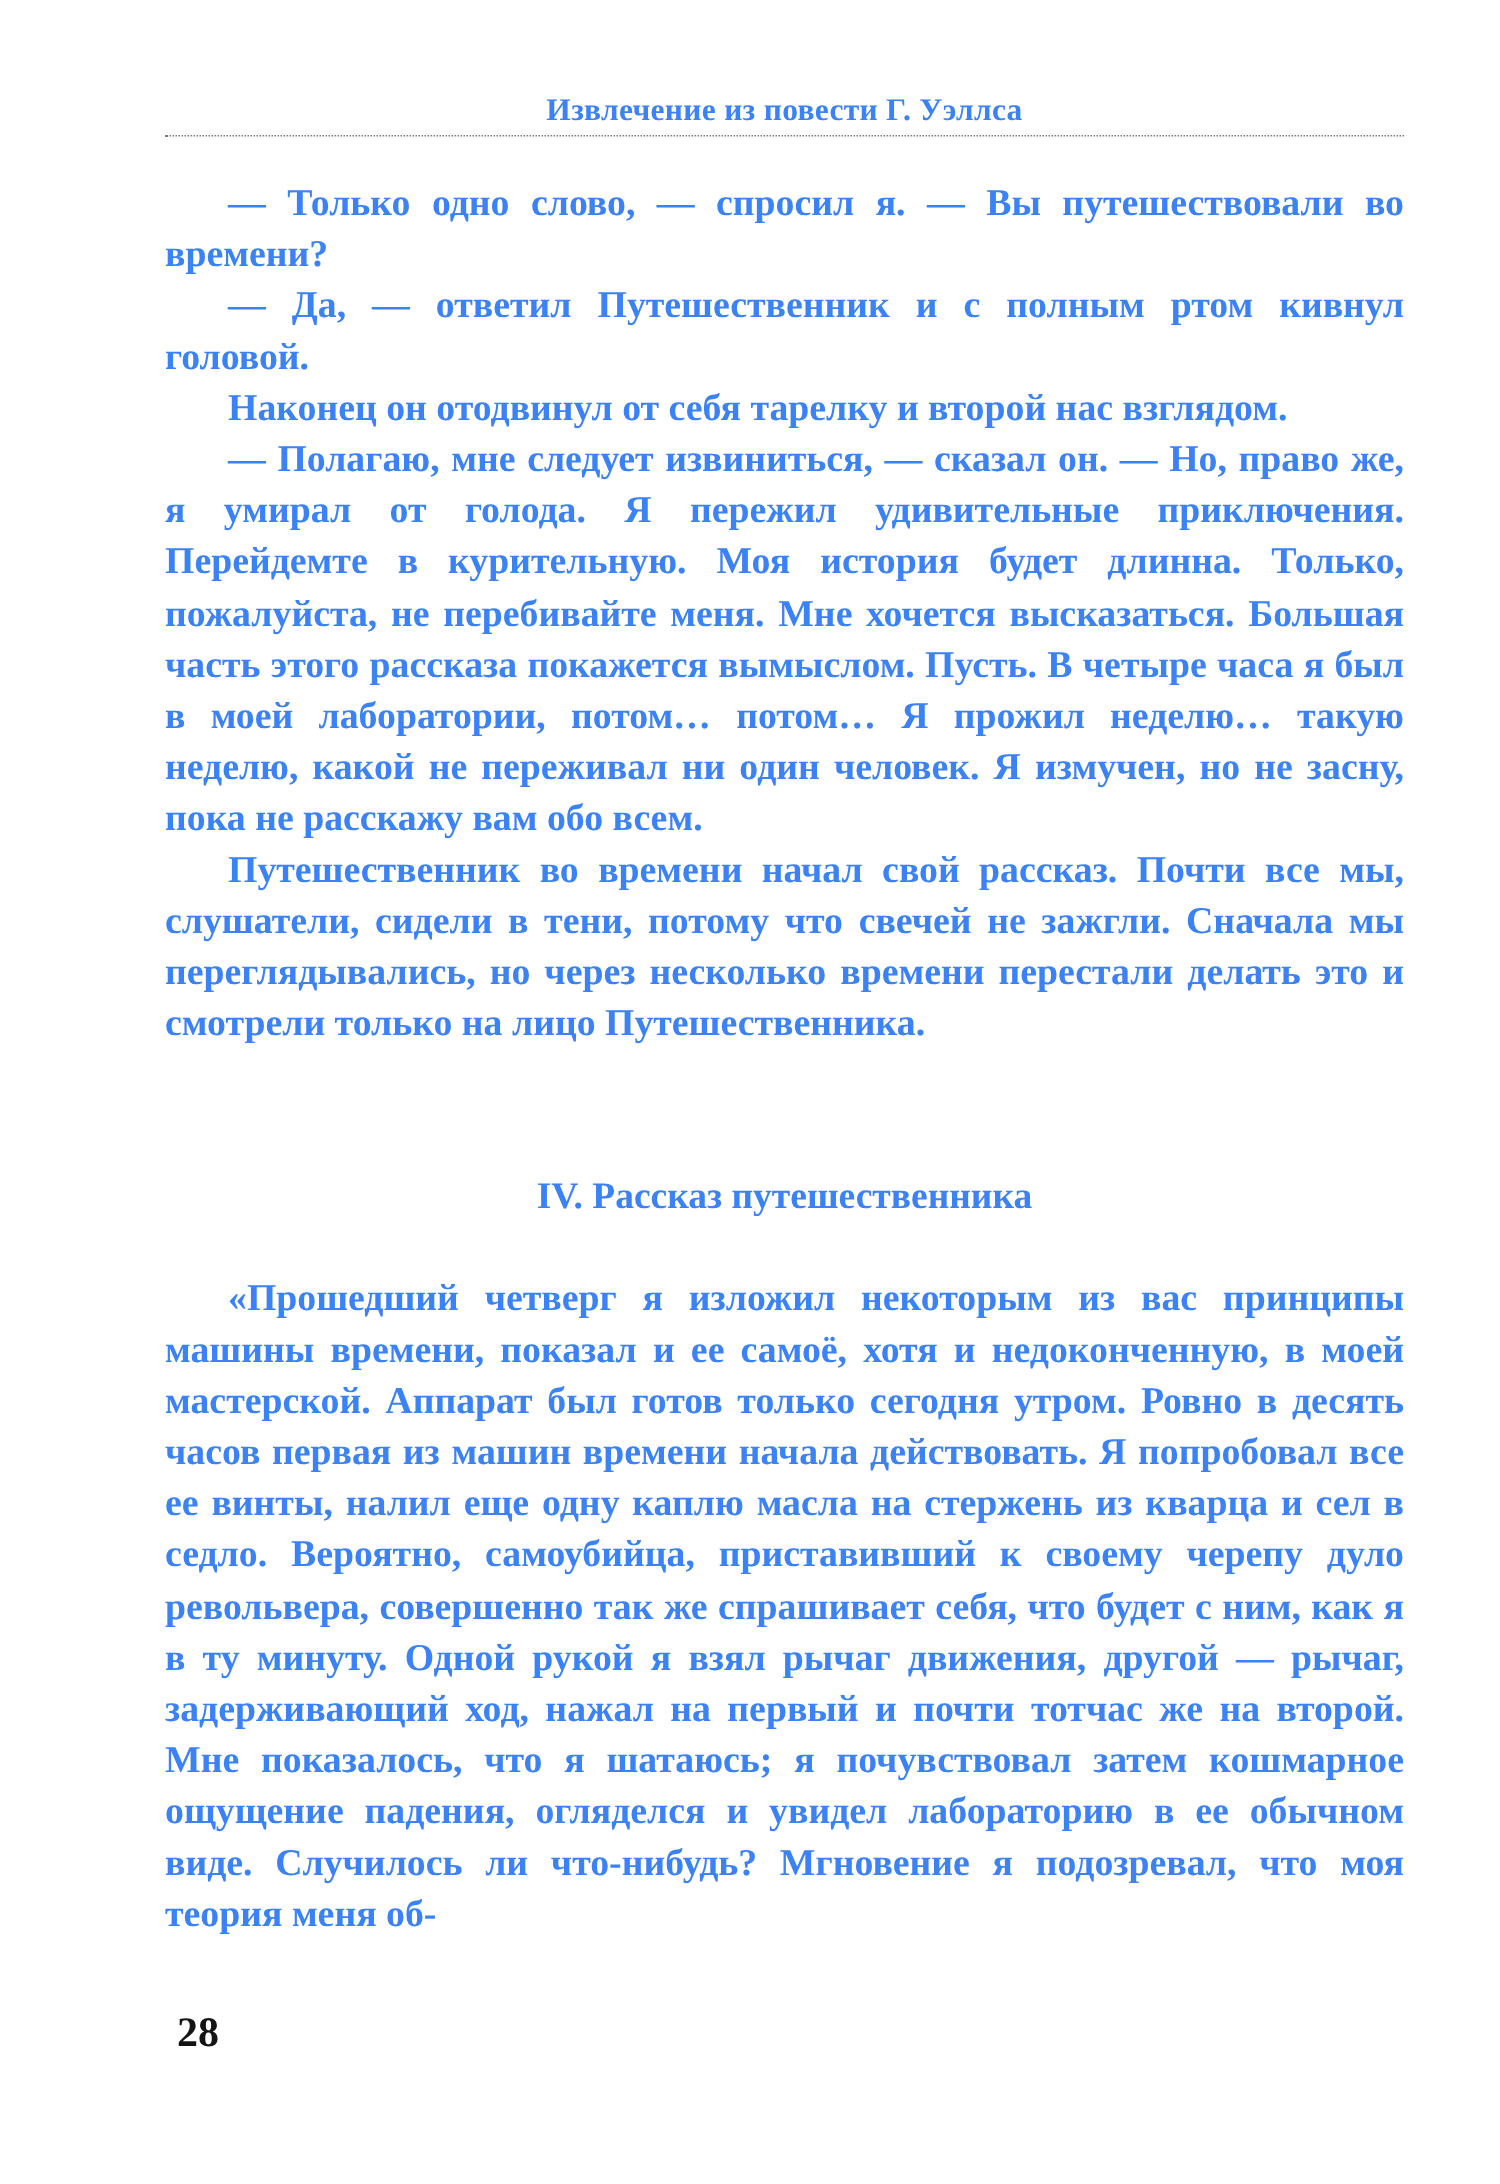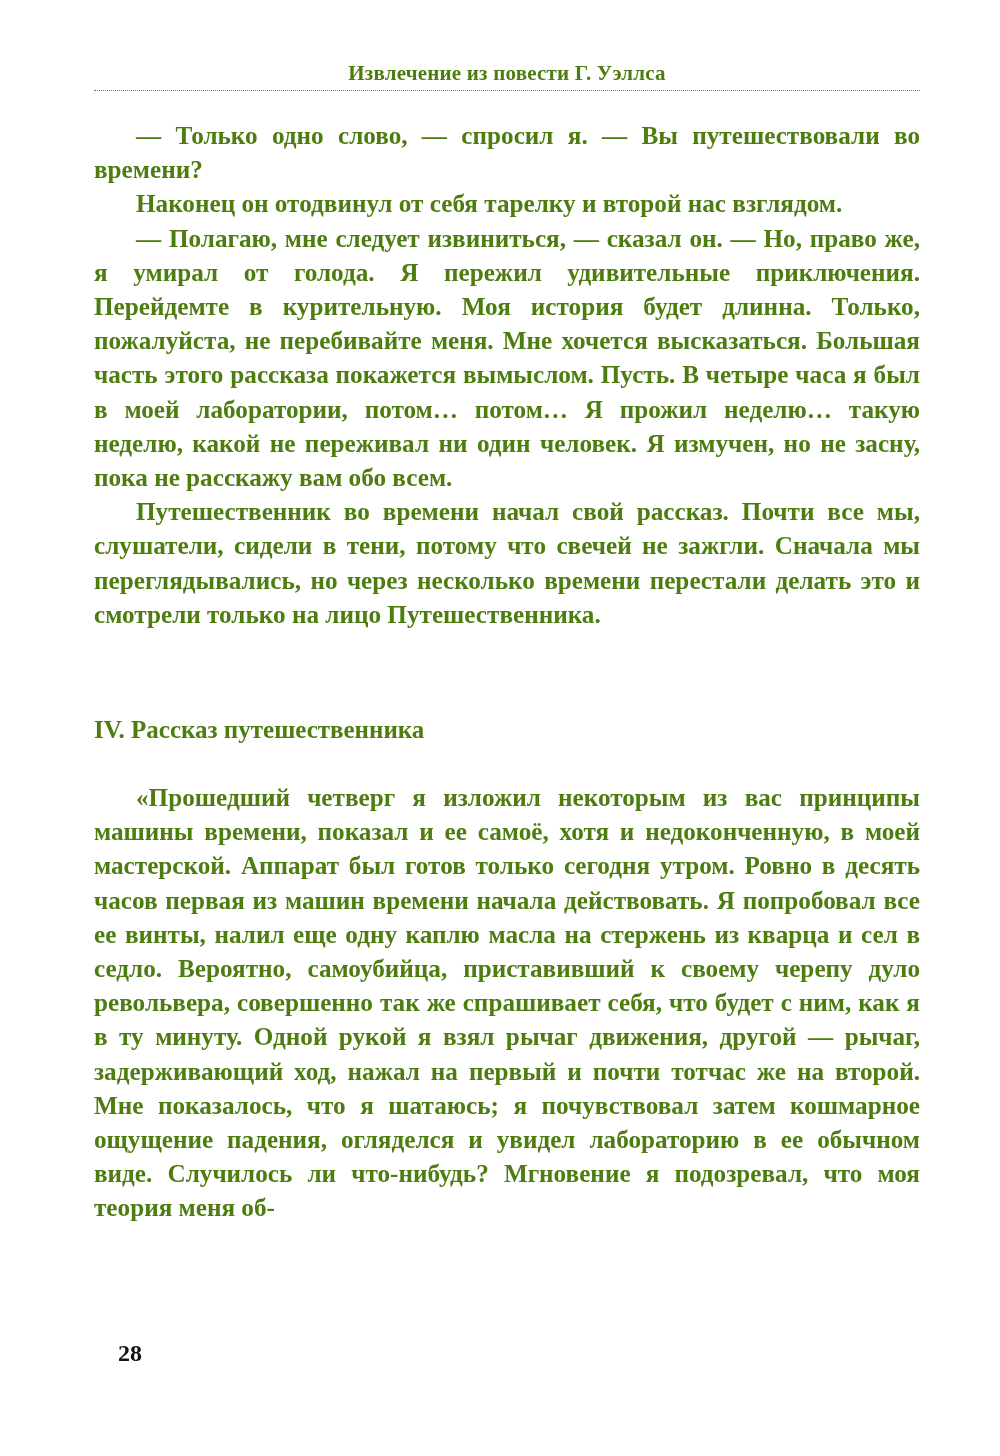--- a/index.html
+++ b/index.html
@@ -1,56 +1,57 @@
 <!DOCTYPE html>
 <html><head>
   <meta charset="utf-8">
   <style>
     html, body { margin: 0; padding: 0; background: #ffffff; }
     body { width: 1000px; height: 1456px; position: relative; overflow: hidden; }
     .page {
-      position: absolute; left: 94px; top: 58px; width: 826px;
-      font-family: "DejaVu Serif", serif; color: #4d7c0f;
+      position: absolute; left: 110px; top: 58px; width: 826px;
+      font-family: "DejaVu Serif", serif; color: #3b82f6;
     }
     .running-head {
       text-align: center; font-size: 21px; font-weight: bold;
       letter-spacing: 0.2px; line-height: 30px; height: 30px;
       font-family: "Liberation Serif", serif;
     }
     .head-rule {
       height: 0; border-top: 1.5px dotted #7a7a7a; margin: 2px 0 0 0;
     }
     .text {
       font-family: "Liberation Serif", serif; font-weight: bold;
       font-size: 25.2px; line-height: 34.2px; text-align: justify;
       hyphens: manual;
       margin-top: 28px;
     }
     .text p { margin: 0; text-indent: 42px; }
     .block1 { }
     .section-title {
       font-family: "Liberation Serif", serif; font-weight: bold;
-      font-size: 25px; line-height: 34px;
+      text-align: center; font-size: 25px; line-height: 34px;
       margin-top: 81px; margin-bottom: 34px;
     }
     .page-number {
       position: absolute; left: 118px; top: 1340px;
       font-family: "Liberation Serif", serif; font-weight: bold;
-      font-size: 24px; color: #141414; text-align: center;
+      font-size: 28px; color: #141414; text-align: center;
     }
   </style>
 </head>
 <body>
 
 <div class="page">
   <div class="running-head">Извлечение из повести Г. Уэллса</div>
   <div class="head-rule"></div>
 
   <div class="text block1">
     <p>— Только одно слово, — спросил я. — Вы путешествовали во времени?</p>
+    <p>— Да, — ответил Путешественник и с полным ртом кивнул головой.</p>
     <p>Наконец он отодвинул от себя тарелку и второй нас взглядом.</p>
     <p>— Полагаю, мне следует извиниться, — сказал он. — Но, право же, я умирал от голода. Я пережил удивительные при­ключения. Перейдемте в курительную. Моя история будет длинна. Только, пожалуйста, не перебивайте меня. Мне хо­чется высказаться. Большая часть этого рассказа покажется вымыслом. Пусть. В четыре часа я был в моей лаборатории, потом… потом… Я прожил неделю… такую неделю, какой не переживал ни один человек. Я измучен, но не засну, пока не расскажу вам обо всем.</p>
     <p>Путешественник во времени начал свой рассказ. Почти все мы, слушатели, сидели в тени, потому что свечей не зажгли. Сначала мы переглядывались, но через несколько времени пе­рестали делать это и смотрели только на лицо Путешествен­ника.</p>
   </div>
 
   <div class="section-title">IV. Рассказ путешественника</div>
 
   <div class="text">
     <p>«Прошедший четверг я изложил некоторым из вас принципы машины времени, показал и ее самоё, хотя и недоконченную, в моей мастерской. Аппарат был готов только сегодня утром. Ров­но в десять часов первая из машин времени начала действовать. Я попробовал все ее винты, налил еще одну каплю масла на стер­жень из кварца и сел в седло. Вероятно, самоубийца, приставив­ший к своему черепу дуло револьвера, совершенно так же спра­шивает себя, что будет с ним, как я в ту минуту. Одной рукой я взял рычаг движения, другой — рычаг, задерживающий ход, на­жал на первый и почти тотчас же на второй. Мне показалось, что я шатаюсь; я почувствовал затем кошмарное ощущение падения, огляделся и увидел лабораторию в ее обычном виде. Случилось ли что-нибудь? Мгновение я подозревал, что моя теория меня об-</p>
   </div>

